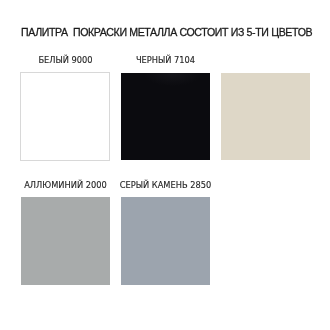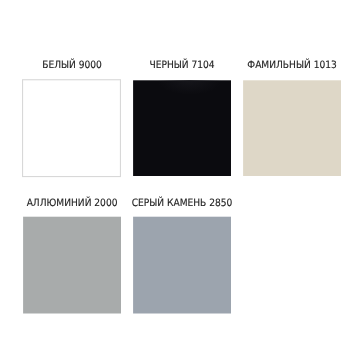--- a/index.html
+++ b/index.html
@@ -85,35 +85,35 @@
     left:-1px; top:17px;
     width:90px; height:89px;
     border:1px solid #d8d8d8;
   }
 </style>
 </head>
 <body>
 
 <div class="palette-page">
 
+  <div class="page-title">ПАЛИТРА  ПОКРАСКИ МЕТАЛЛА СОСТОИТ ИЗ 5-ТИ ЦВЕТОВ</div>
 
   <div class="swatch-grid">
       <div class="swatch-row">
         <div class="swatch-cell">
           <div class="swatch-label">БЕЛЫЙ 9000</div>
           <div class="color-swatch outlined" style="background: rgb(255, 255, 255); border-color: rgb(216, 216, 216);"></div>
         </div>
         <div class="swatch-cell">
           <div class="swatch-label">ЧЕРНЫЙ 7104</div>
           <div class="color-swatch" style="background: rgb(11, 11, 15);">
             <div class="swatch-sheen" style="background: radial-gradient(42% 130% at 58% 0%, rgb(21, 21, 26) 0%, rgba(0, 0, 0, 0) 78%);"></div>
           </div>
         </div>
         <div class="swatch-cell">
-          <div class="swatch-label">ФАМИЛЬНЫЙ 1013</div>
           <div class="color-swatch" style="background: rgb(222, 215, 199);"></div>
         </div>
       </div>
       <div class="swatch-row second">
         <div class="swatch-cell">
           <div class="swatch-label">АЛЛЮМИНИЙ 2000</div>
           <div class="color-swatch" style="background: rgb(168, 171, 171);"></div>
         </div>
         <div class="swatch-cell">
           <div class="swatch-label">СЕРЫЙ КАМЕНЬ 2850</div>

